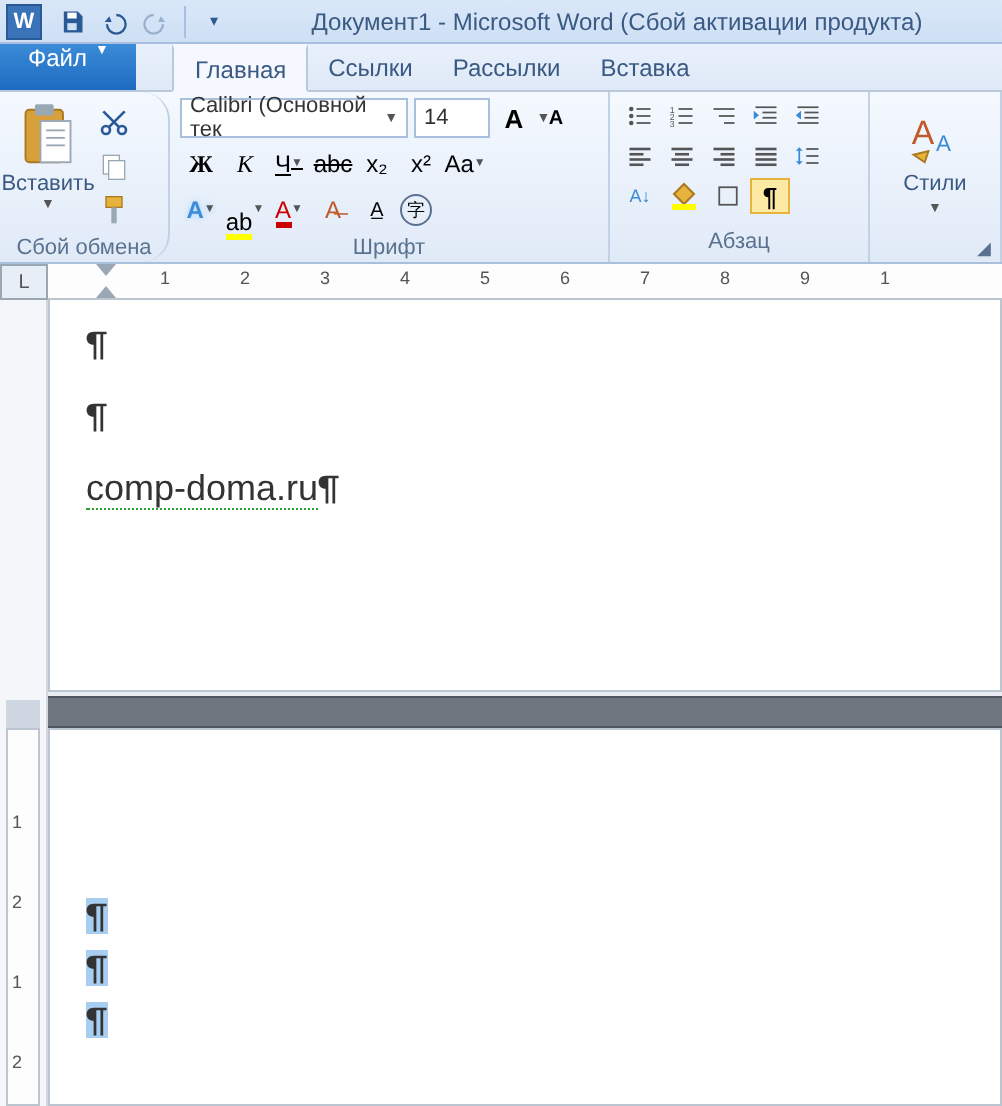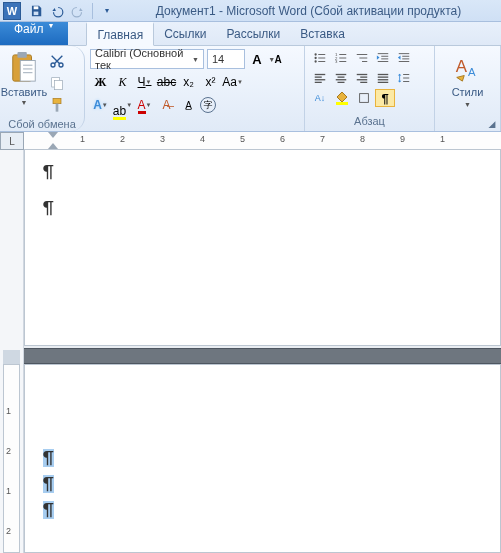--- a/index.html
+++ b/index.html
@@ -210,20 +210,21 @@
           </div>
         <div class="fmt">
             <span style="position:relative;color:#c00;">A<span style="position:absolute;left:0;bottom:-2px;width:100%;height:3px;background:#c00;"></span></span>
             <span class="tri-sm" style="font-size:6px;">▼</span>
           </div>
         <div class="fmt" style="color:#c05a2a;">A̶</div>
         <div class="fmt" style="font-size:10px;">A̲</div>
         <div class="fmt" style="border:1px solid #5a728f;border-radius:50%;width:16px;height:16px;font-size:9px;">字</div>
       </div>
     </div>
+    <div class="group-label">Шрифт</div>
   </div>
 
   <div class="group para">
     <div class="group-body para-body">
       <div class="para-row">
         <div class="pbtn">
             <svg viewBox="0 0 16 16">
               <circle cx="3" cy="4" r="1.3" fill="#555"></circle>
               <circle cx="3" cy="8" r="1.3" fill="#555"></circle>
               <circle cx="3" cy="12" r="1.3" fill="#555"></circle>
@@ -372,20 +373,21 @@
     <div class="vruler-white" style="top:214px;bottom:0;"></div>
     <span class="vtick" style="top:256px">1</span>
     <span class="vtick" style="top:296px">2</span>
     <span class="vtick" style="top:336px">1</span>
     <span class="vtick" style="top:376px">2</span>
   </div>
   <div class="doc">
     <div class="page1">
       <div class="line pil">¶</div>
       <div class="line pil">¶</div>
+      <div class="line"><span class="green-underline">comp-doma.ru</span><span class="pil">¶</span></div>
     </div>
     <div class="gap"></div>
     <div class="page2">
       <div class="line"><span class="sel pil">¶</span></div>
       <div class="line"><span class="sel pil">¶</span></div>
       <div class="line"><span class="sel pil">¶</span></div>
     </div>
   </div>
 </div>
 

